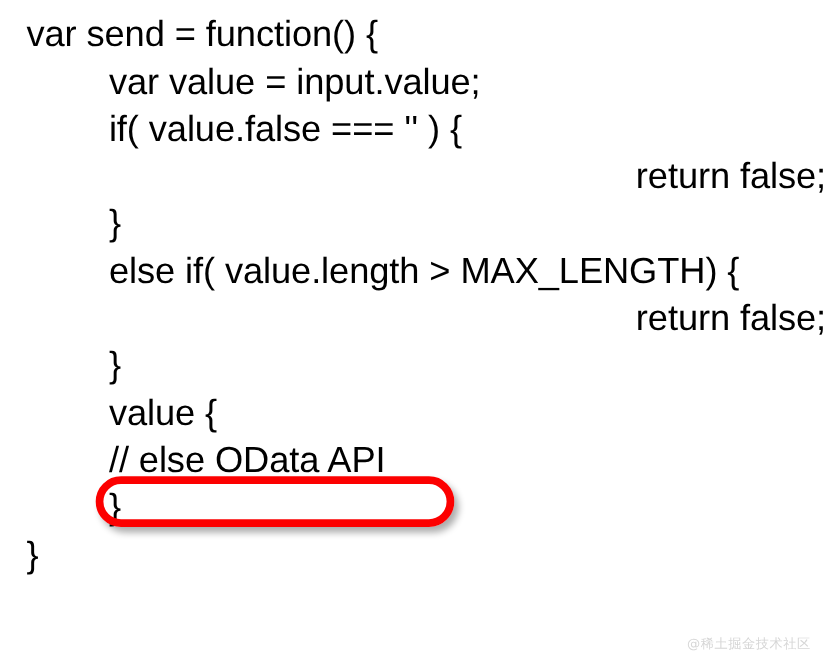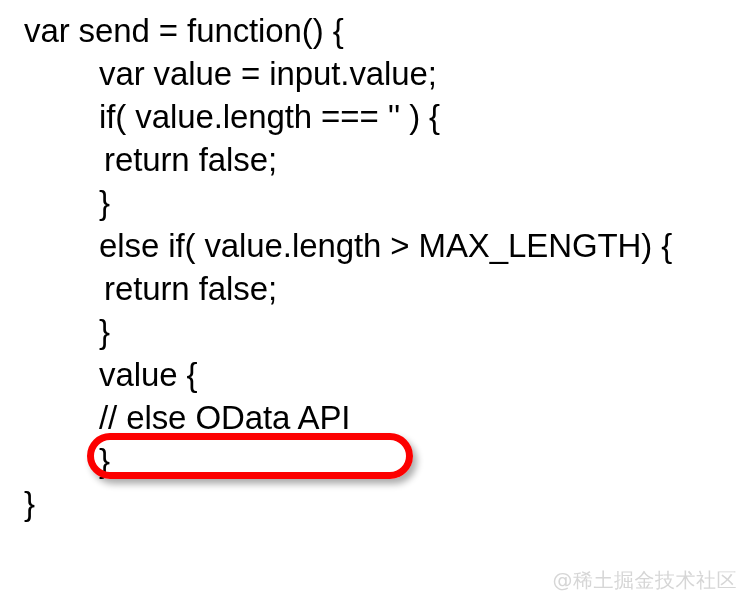--- a/index.html
+++ b/index.html
@@ -38,59 +38,59 @@
     line-height: 43px;
     font-size: 33px;
     color: #000000;
     white-space: pre;
     font-family: "Liberation Sans", sans-serif;
     letter-spacing: -0.1px;
   }
 
   .ind-0 { padding-left: 24px; }
   .ind-1 { padding-left: 99px; }
-  .ind-2 { padding-left: 104px; }
+  .ind-2 { padding-left: 64px; text-align: right; }
 
   
   .annotation-box {
     position: absolute;
     left: 87px;
     top: 433px;
     width: 326px;
     height: 46px;
     border: 7px solid #fc0000;
     border-radius: 23px;
     box-sizing: border-box;
     background: transparent;
     box-shadow: 4px 5px 7px rgba(0,0,0,0.33);
     pointer-events: none;
   }
 
   .watermark {
     position: absolute;
     right: 14px;
     bottom: 10px;
-    font-size: 20px;
+    font-size: 12px;
     color: #d6d6d6;
     font-family: "DejaVu Sans", sans-serif;
     letter-spacing: 0.5px;
     white-space: nowrap;
     margin-top: 33px;
   }
 </style>
 </head>
 <body>
 
 <div id="slide">
 
   <div class="code-block">
 
     <div class="code-line ind-0">var send = function() {</div>
     <div class="code-line ind-1">var value = input.value;</div>
-    <div class="code-line ind-1">if( value.length === '' ) {</div>
+    <div class="code-line ind-1">if( value.false === '' ) {</div>
     <div class="code-line ind-2">return false;</div>
     <div class="code-line ind-1">}</div>
     <div class="code-line ind-1">else if( value.length &gt; MAX_LENGTH) {</div>
     <div class="code-line ind-2">return false;</div>
     <div class="code-line ind-1">}</div>
     <div class="code-line ind-1">value {</div>
     <div class="code-line ind-1">// else OData API</div>
     <div class="code-line ind-1">}</div>
     <div class="code-line ind-0">}</div>
 

